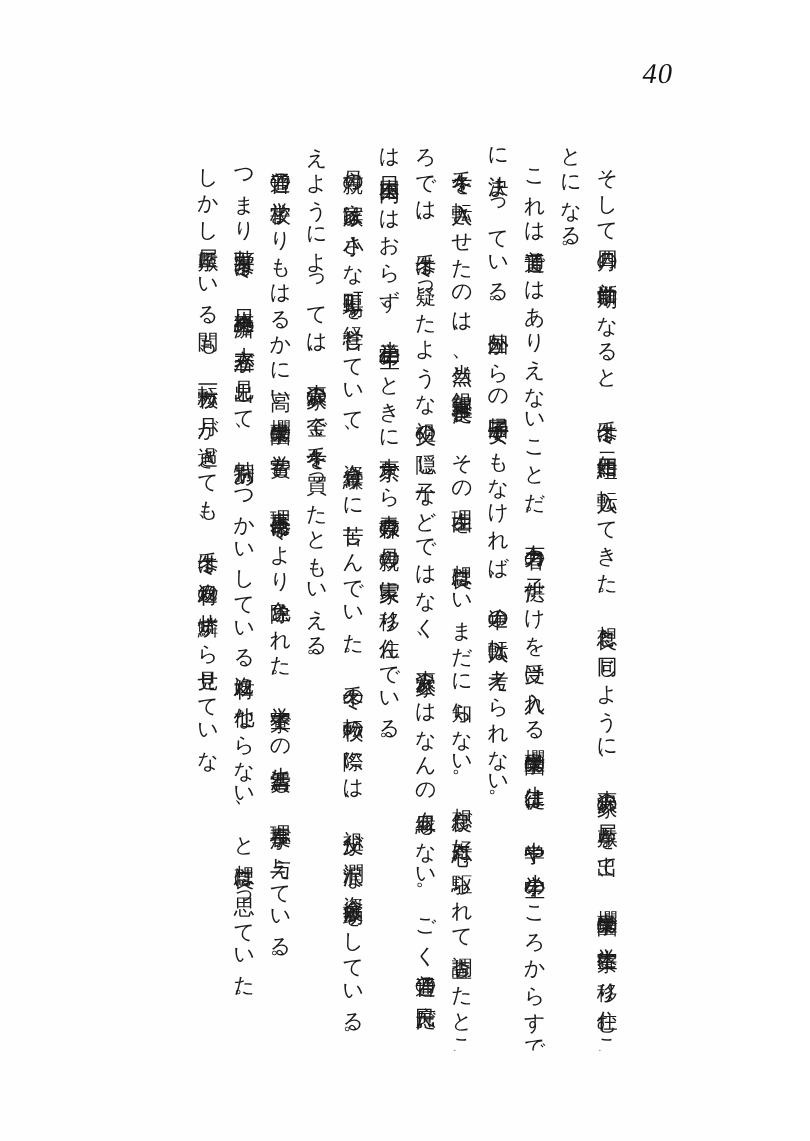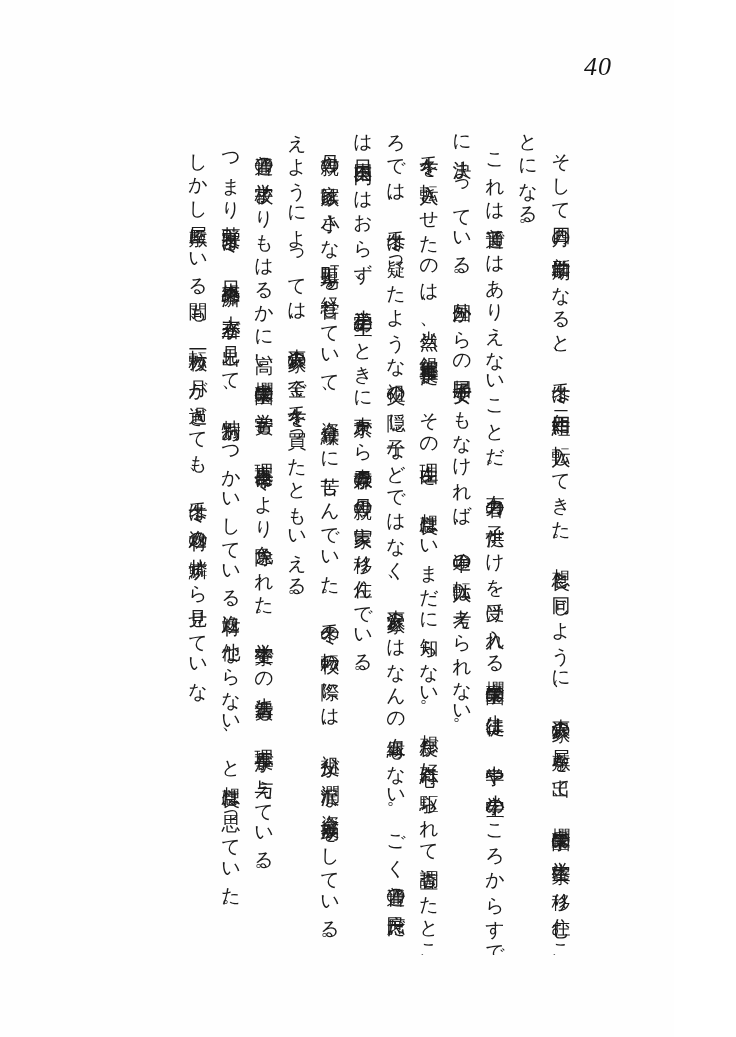--- a/index.html
+++ b/index.html
@@ -8,21 +8,20 @@
     background: #ffffff;
   }
   .page {
     position: relative;
     width: 664px;
     height: 1037px;
     background: #fefefe;
     overflow: hidden;
     font-family: "Liberation Serif", "DejaVu Serif", serif;
     color: #1b1b1b;
-    padding-left: 10px;
   }
   .page-number {
     position: absolute;
     top: 52px;
     left: 584px;
     font-size: 26px;
     font-style: italic;
     letter-spacing: 1px;
     color: #141414;
   }

